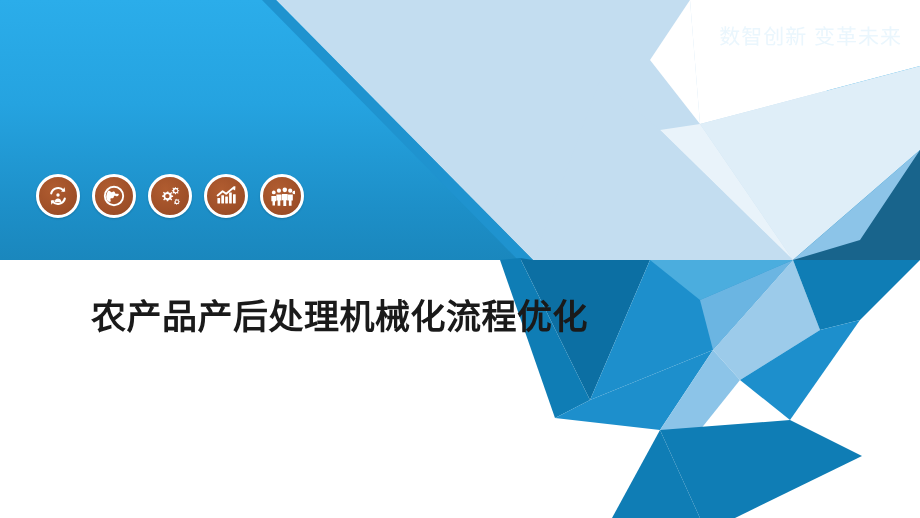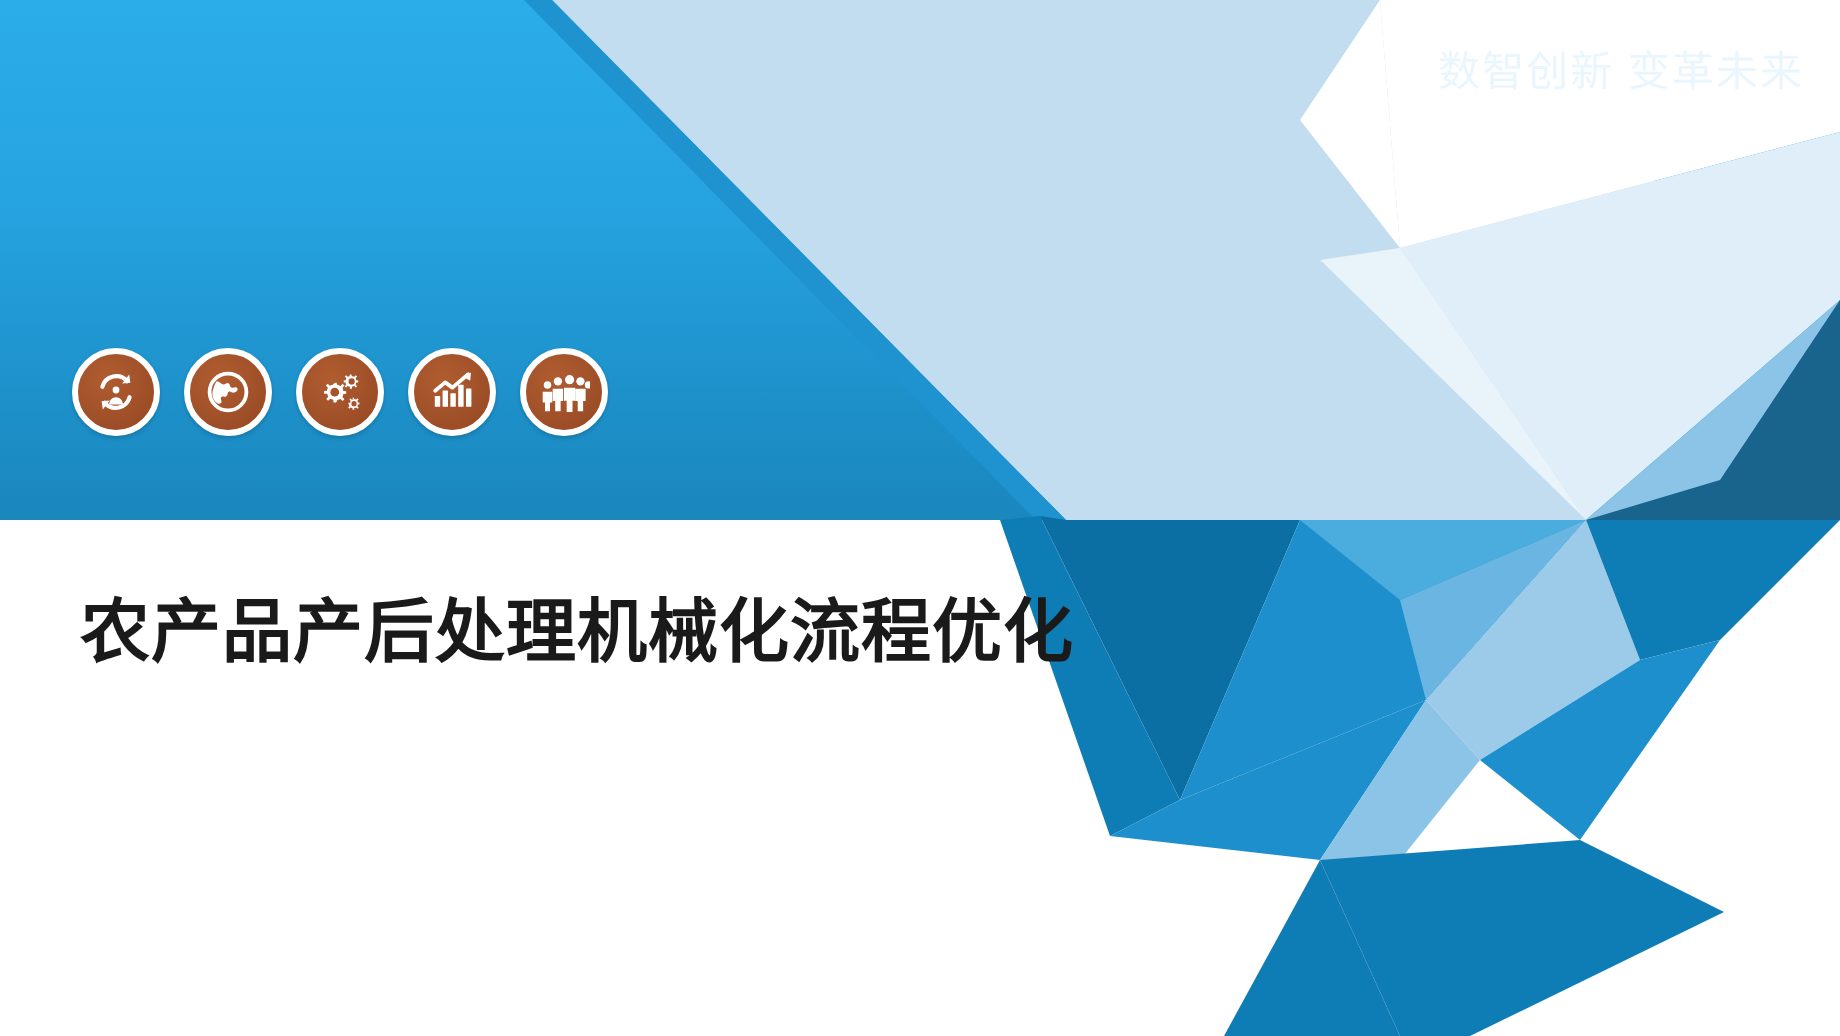--- a/index.html
+++ b/index.html
@@ -76,23 +76,24 @@
     justify-content: center;
     box-shadow: 0 1px 2px rgba(0,0,0,0.18);
   }
   .icon-badge svg {
     display: block;
   }
 
   
   #title-block {
     position: absolute;
-    left: 40px;
+    left: 28px;
     top: 292px;
     width: 560px;
+    text-align: right;
   }
   #slide-title {
     margin: 0;
     color: #1a1a1a;
     font-size: 35px;
     font-weight: bold;
     line-height: 1.42;
     letter-spacing: 0.5px;
     font-family: "Liberation Sans", "DejaVu Sans", sans-serif;
   }

